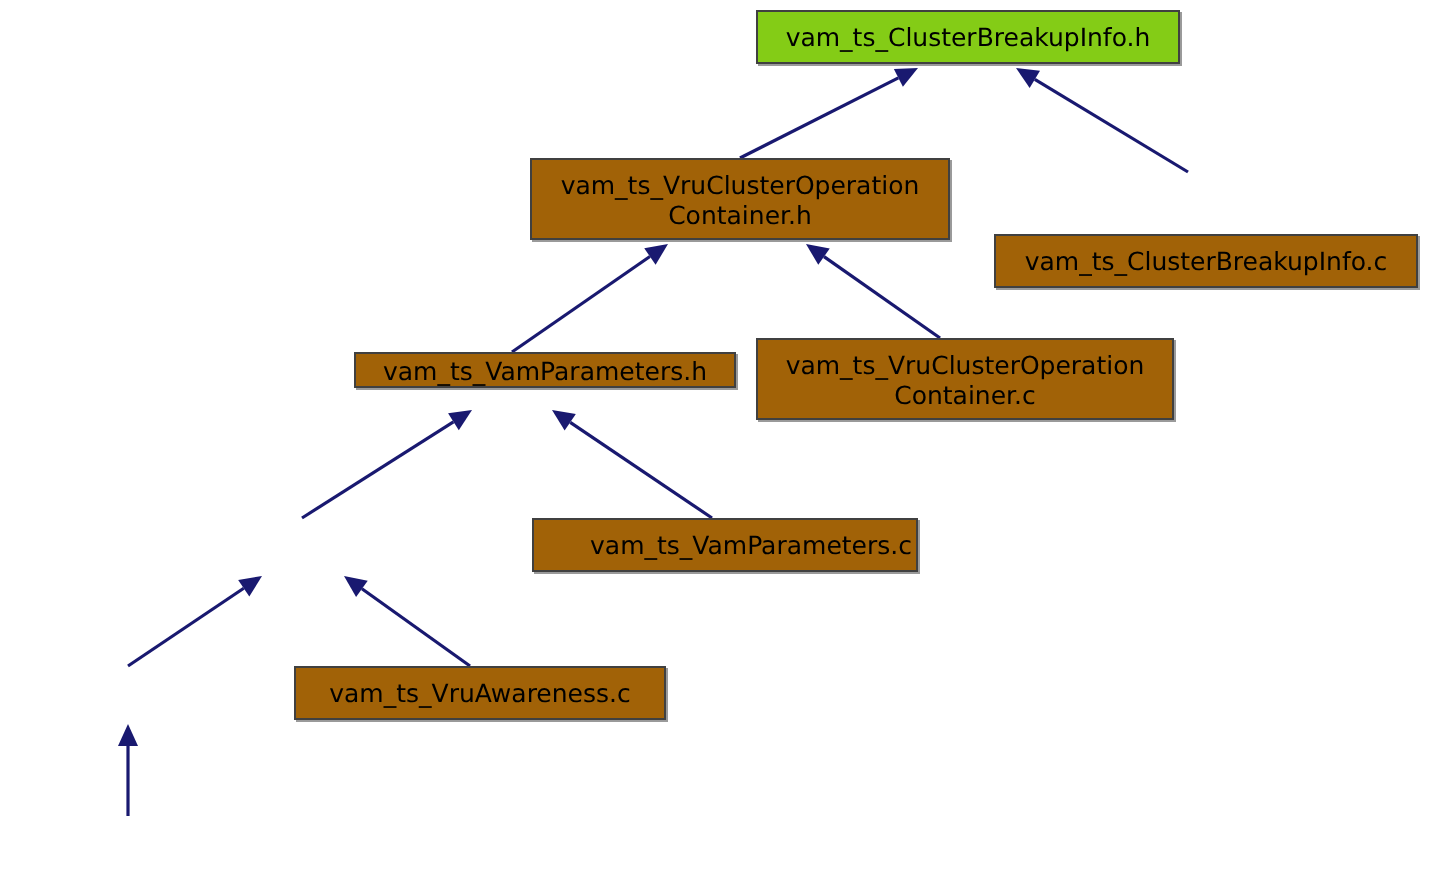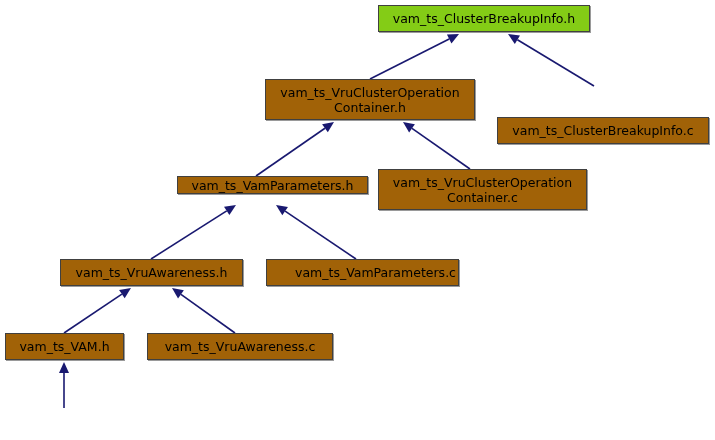--- a/index.html
+++ b/index.html
@@ -74,17 +74,15 @@
       <line x1="64" y1="408" x2="64" y2="373" stroke="#191970" stroke-width="1.6"></line>
       <polygon points="64,362 69,373 59,373" fill="#191970"></polygon>
     </svg>
 <div class="node highlight" style="left: 378px; top: 5px; width: 212px; height: 27px;"><span class="node-label">vam_ts_ClusterBreakupInfo.h</span></div>
     <div class="node" style="left: 265px; top: 79px; width: 210px; height: 41px;"><span class="node-label">vam_ts_VruClusterOperation
 Container.h</span></div>
     <div class="node" style="left: 497px; top: 86px; width: 212px; height: 27px; margin-top: 31px;"><span class="node-label">vam_ts_ClusterBreakupInfo.c</span></div>
     <div class="node" style="left: 161px; top: 176px; width: 191px; height: 18px; margin-left: 16px;"><span class="node-label">vam_ts_VamParameters.h</span></div>
     <div class="node" style="left: 378px; top: 169px; width: 209px; height: 41px;"><span class="node-label">vam_ts_VruClusterOperation
 Container.c</span></div>
-    <div class="node" style="left: 60px; top: 259px; width: 183px; height: 27px;"><span class="node-label">vam_ts_VruAwareness.h</span></div>
     <div class="node" style="left: 266px; top: 259px; width: 193px; height: 27px; padding-left: 26px;"><span class="node-label">vam_ts_VamParameters.c</span></div>
-    <div class="node" style="left: 5px; top: 333px; width: 119px; height: 27px;"><span class="node-label">vam_ts_VAM.h</span></div>
     <div class="node" style="left: 147px; top: 333px; width: 186px; height: 27px;"><span class="node-label">vam_ts_VruAwareness.c</span></div>
   </div>
 
 </body></html>

